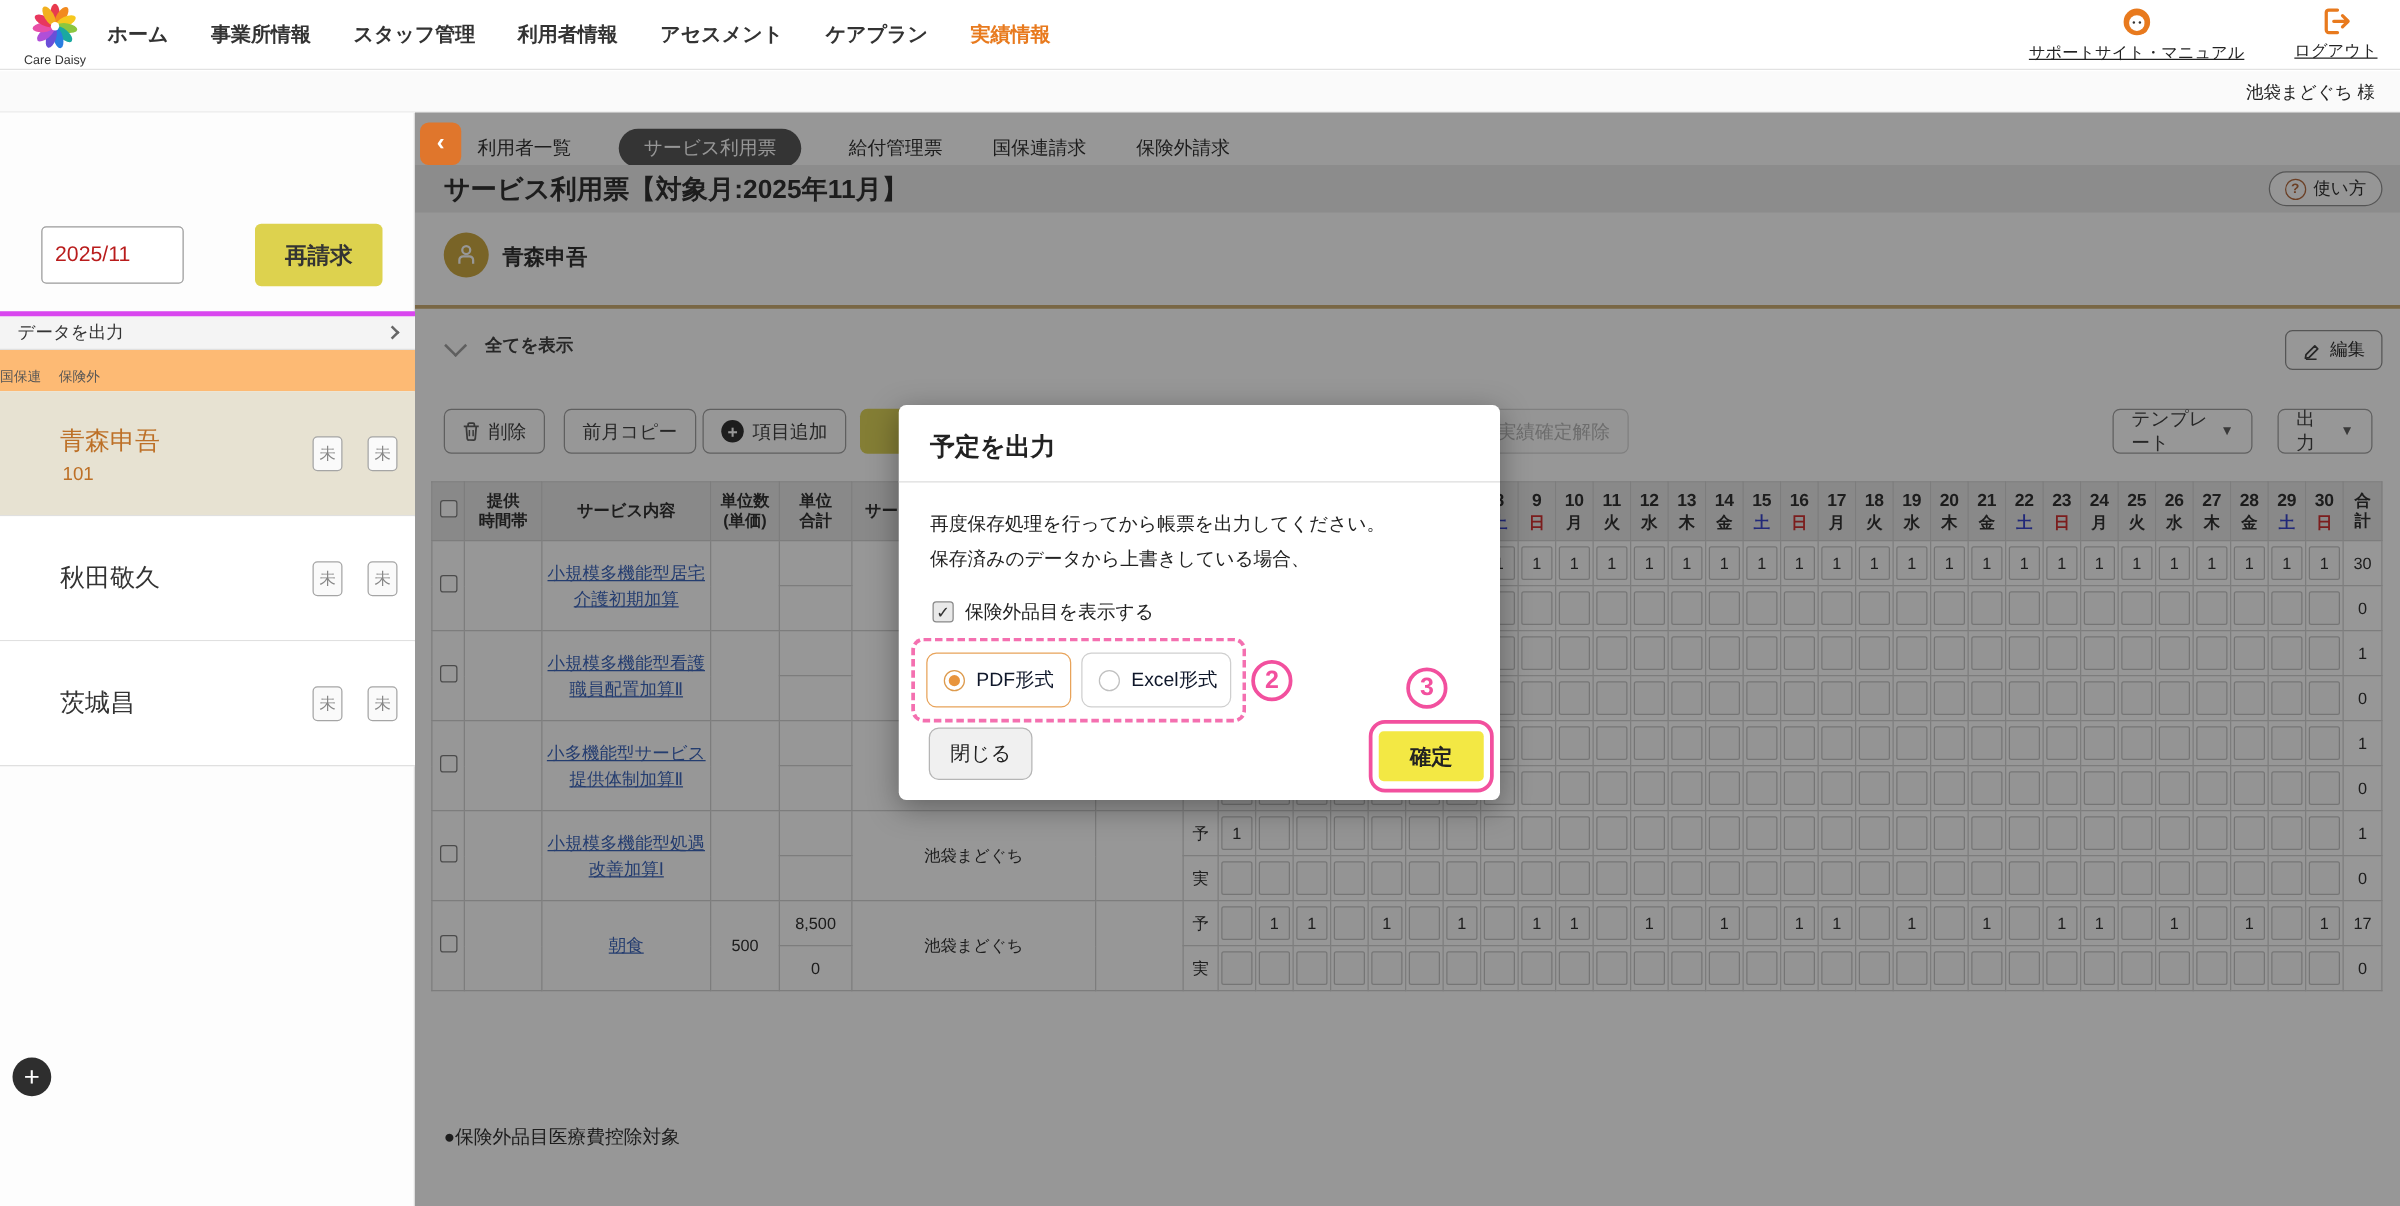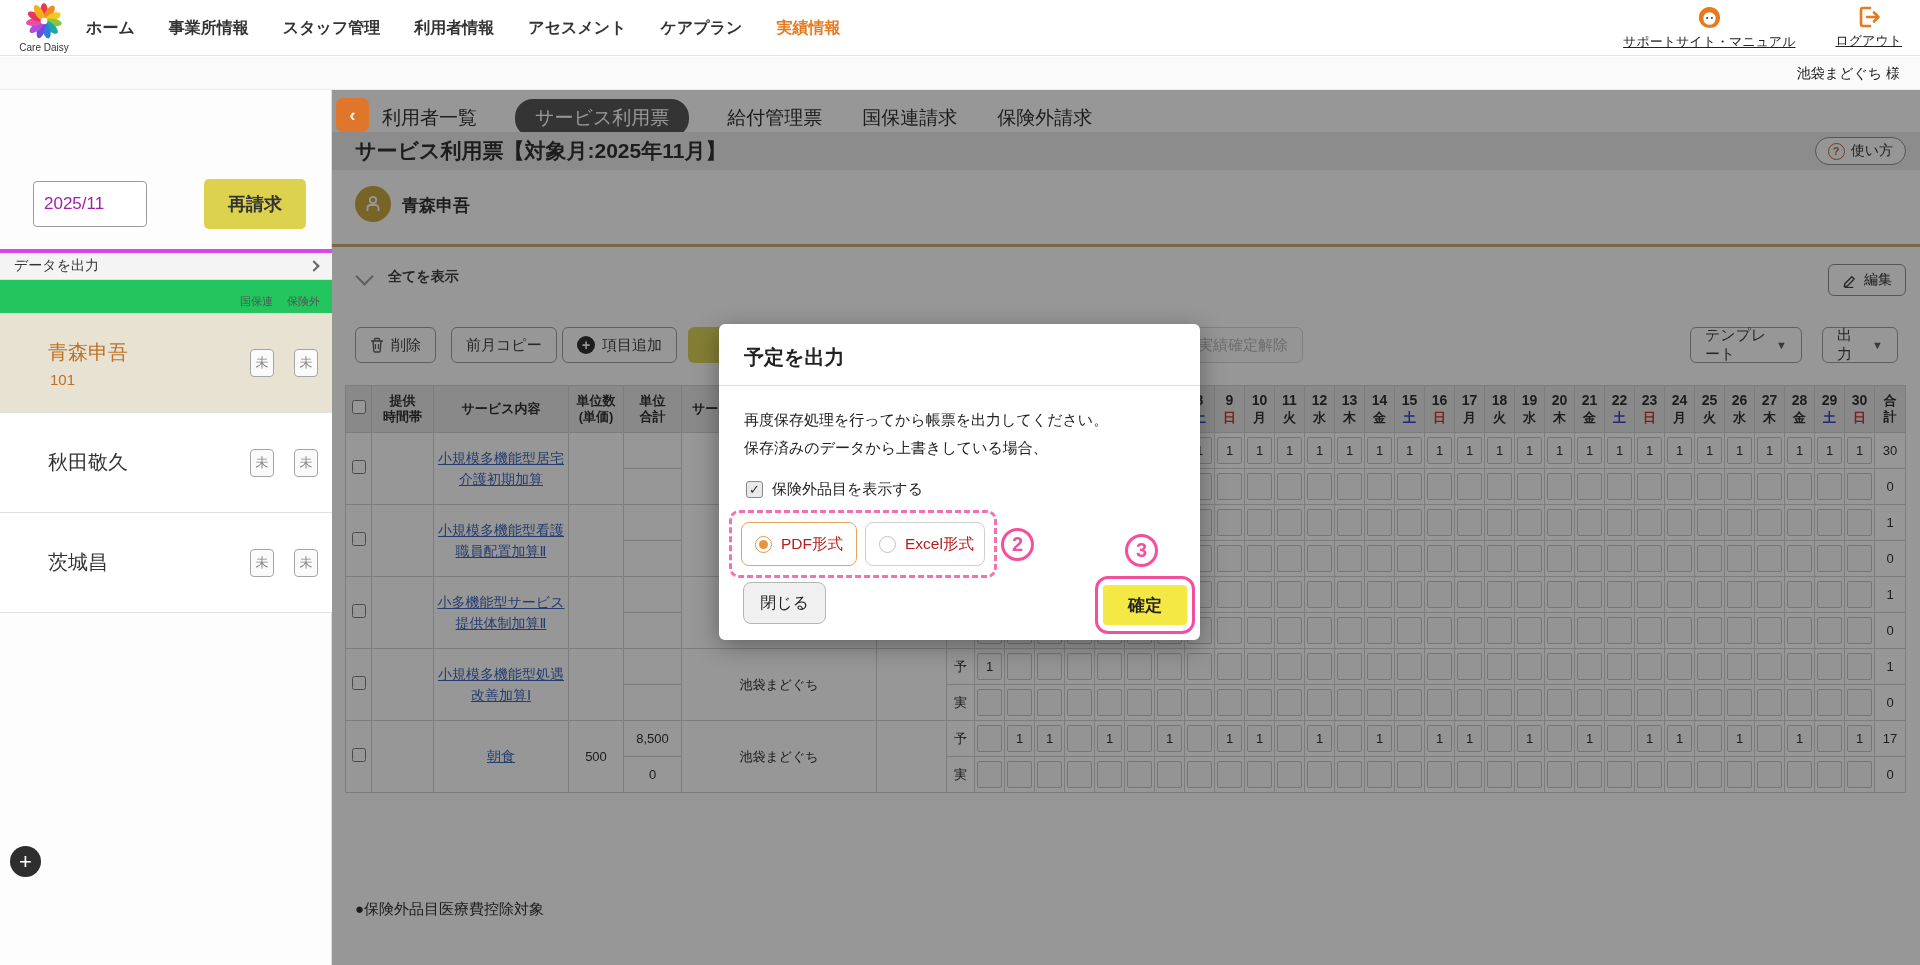--- a/index.html
+++ b/index.html
@@ -16,43 +16,43 @@
   .top-links { position:absolute; right:18px; top:4px; display:flex; gap:40px; }
   .top-link { display:flex; flex-direction:column; align-items:center; cursor:pointer; }
   .top-link span.lbl { font-size:13px; color:#222; text-decoration:underline; margin-top:2px; white-space:nowrap; }
   .account-strip { position:absolute; left:0; top:57px; width:1920px; height:33px; background:#fafafa; border-bottom:1px solid #ececec; z-index:19; }
   .account-name { position:absolute; right:20px; top:8px; font-size:14px; color:#222; }
 
   
   .sidebar { position:absolute; left:0; top:90px; width:332px; height:875px; background:#fdfdfd; border-right:1px solid #ddd; z-index:10; }
   .staff-select { position:absolute; left:33px; top:19px; width:274px; height:46px; background:#fff; border:1px solid #9a9a9a; border-radius:4px; font-size:17px; display:flex; align-items:center; padding:0 14px; cursor:pointer; }
   .staff-select .caret { position:absolute; right:12px; width:0; height:0; border-left:5px solid transparent; border-right:5px solid transparent; border-top:6px solid #333; }
-  .month-input { position:absolute; left:33px; top:91px; width:114px; height:46px; border:1px solid #9a9a9a; border-radius:4px; font-size:17px; padding:0 10px; font-family:inherit; color:#a21caf; background:#fff; }
+  .month-input { position:absolute; left:33px; top:91px; width:114px; height:46px; border:1px solid #9a9a9a; border-radius:4px; font-size:17px; padding:0 10px; font-family:inherit; color:#b91c1c; background:#fff; }
   .rebill-btn { position:absolute; left:204px; top:89px; width:102px; height:50px; background:#ddd24e; border:none; border-radius:5px; font-size:18px; font-weight:bold; color:#333; cursor:pointer; font-family:inherit; }
   .export-row { position:absolute; left:0; top:159px; width:332px; height:31px; background:#f4f4f4; border-top:4px solid #d946ef; border-bottom:1px solid #e0e0e0; display:flex; align-items:center; padding:0 14px; font-size:14px; color:#333; cursor:pointer; }
   .export-row .chev { position:absolute; right:14px; width:8px; height:8px; border-top:2px solid #666; border-right:2px solid #666; transform:rotate(45deg); }
-  .status-strip { position:absolute; left:0; top:190px; width:332px; height:33px; background:#22c55e; display:flex; justify-content:flex-end; align-items:flex-end; gap:14px; padding:0 12px 4px 0; }
+  .status-strip { position:absolute; left:0; top:190px; width:332px; height:33px; background:#fdba74; display:flex; justify-content:flex-start; align-items:flex-end; gap:14px; padding:0 12px 4px 0; }
   .status-strip span { font-size:11px; color:#555; }
   .user-list { position:absolute; left:0; top:223px; width:332px; }
   .user-row { position:relative; height:100px; background:#fff; border-bottom:1px solid #e0e0e0; cursor:pointer; }
   .user-row.selected { background:#e7e2d2; }
   .user-name { position:absolute; left:48px; top:26px; font-size:20px; color:#333; }
   .user-row.selected .user-name { color:#bd7027; }
   .user-code { position:absolute; left:50px; top:58px; font-size:15px; color:#333; }
   .user-row.selected .user-code { color:#bd7027; }
   .user-row .user-name.center { top:36px; }
   .badges { position:absolute; right:14px; top:36px; display:flex; gap:20px; }
   .badge { width:24px; height:28px; border:1px solid #a5a5a5; border-radius:4px; background:#fafafa; color:#888; font-size:13px; display:flex; align-items:center; justify-content:center; }
   .add-user-btn { position:absolute; left:10px; top:756px; width:31px; height:31px; border-radius:50%; background:#2e2e2e; color:#fff; border:none; font-size:22px; line-height:28px; cursor:pointer; }
 
   
   .main-panel { position:absolute; left:332px; top:90px; width:1588px; height:875px; background:#fff; z-index:5; }
   .collapse-btn { position:absolute; left:336px; top:98px; width:33px; height:34px; background:#e0762c; color:#fff; border:none; border-radius:7px; font-size:19px; font-weight:bold; cursor:pointer; z-index:61; }
   .tab-row { position:absolute; left:48px; top:8px; height:40px; display:flex; align-items:center; gap:36px; }
-  .tab { font-size:19px; color:#222; cursor:pointer; white-space:nowrap; padding:6px 2px; }
+  .tab { font-size:15px; color:#222; cursor:pointer; white-space:nowrap; padding:6px 2px; }
   .tab.active { background:#4b4b4b; color:#fff; border-radius:18px; padding:6px 20px; }
   .title-bar { position:absolute; left:0; top:42px; width:1588px; height:38px; background:#ebebeb; display:flex; align-items:center; }
   .page-title { font-size:21px; font-weight:bold; color:#222; margin-left:23px; }
   .help-btn { position:absolute; right:14px; top:5px; height:28px; border:1px solid #888; border-radius:14px; background:#fdfdfd; display:flex; align-items:center; gap:6px; padding:0 12px; font-size:14px; color:#222; cursor:pointer; }
   .q-circle { width:17px; height:17px; border:1.5px solid #b06030; color:#b06030; border-radius:50%; font-size:11px; display:flex; align-items:center; justify-content:center; font-weight:bold; }
   .patient-row { position:absolute; left:0; top:80px; width:1588px; height:77px; border-bottom:3px solid #c9a86a; }
   .avatar { position:absolute; left:23px; top:16px; width:36px; height:36px; border-radius:50%; background:#c9a233; display:flex; align-items:center; justify-content:center; }
   .patient-name { position:absolute; left:70px; top:24px; font-size:17px; font-weight:bold; color:#222; }
   .showall-row { position:absolute; left:0; top:160px; width:1588px; height:60px; }
   .chev-down { position:absolute; left:26px; top:20px; width:13px; height:13px; border-left:2.5px solid #999; border-bottom:2.5px solid #999; transform:rotate(-45deg); }
@@ -102,21 +102,21 @@
   .cb-row { position:absolute; left:27px; top:156px; display:flex; align-items:center; gap:9px; cursor:pointer; }
   .cb-box { width:17px; height:17px; border:1.5px solid #888; border-radius:3px; background:#e9e9e9; color:#333; font-size:13px; font-weight:bold; display:flex; align-items:center; justify-content:center; line-height:1; }
   .cb-label { font-size:15px; color:#222; }
   .radio-box { position:absolute; top:198px; height:44px; border-radius:8px; background:#fff; display:flex; align-items:center; gap:9px; padding:0 13px; cursor:pointer; }
   .radio-pdf { left:22px; width:116px; border:1.5px solid #e8a35a; }
   .radio-excel { left:146px; width:120px; border:1.5px solid #cfcfcf; }
   .radio-dot { width:17px; height:17px; border-radius:50%; background:#fff; flex:0 0 auto; }
   .radio-pdf .radio-dot { border:1.5px solid #dd9a4c; position:relative; }
   .radio-pdf .radio-dot::after { content:""; position:absolute; left:3px; top:3px; width:9px; height:9px; border-radius:50%; background:#e8943c; }
   .radio-excel .radio-dot { border:1.5px solid #c0c0c0; }
-  .radio-label { font-size:15.5px; color:#b91c1c; white-space:nowrap; }
+  .radio-label { font-size:15.5px; color:#0f172a; white-space:nowrap; }
   .annot-dash { position:absolute; left:10px; top:186px; width:268px; height:68px; border:3.5px dashed #f470b0; border-radius:10px; pointer-events:none; z-index:110; }
   .annot-circle { position:absolute; width:33px; height:33px; border:3px solid #f2509e; border-radius:50%; color:#f2509e; font-size:20px; font-weight:bold; display:flex; align-items:center; justify-content:center; z-index:110; background:transparent; }
   .annot-2 { left:282px; top:204px; }
   .annot-3 { left:406px; top:210px; }
   .close-btn { position:absolute; left:24px; top:258px; width:83px; height:42px; background:#f0f0f0; border:1px solid #b5b5b5; border-radius:8px; font-size:16px; color:#222; cursor:pointer; font-family:inherit; }
   .confirm-wrap { position:absolute; left:376px; top:252px; width:100px; height:58px; border:3.5px solid #f2509e; border-radius:13px; display:flex; align-items:center; justify-content:center; z-index:105; }
   .confirm-btn { width:84px; height:40px; background:#f3e844; border:none; border-radius:4px; font-size:17px; font-weight:bold; color:#222; cursor:pointer; font-family:inherit; }
 </style>
 </head>
 <body>

